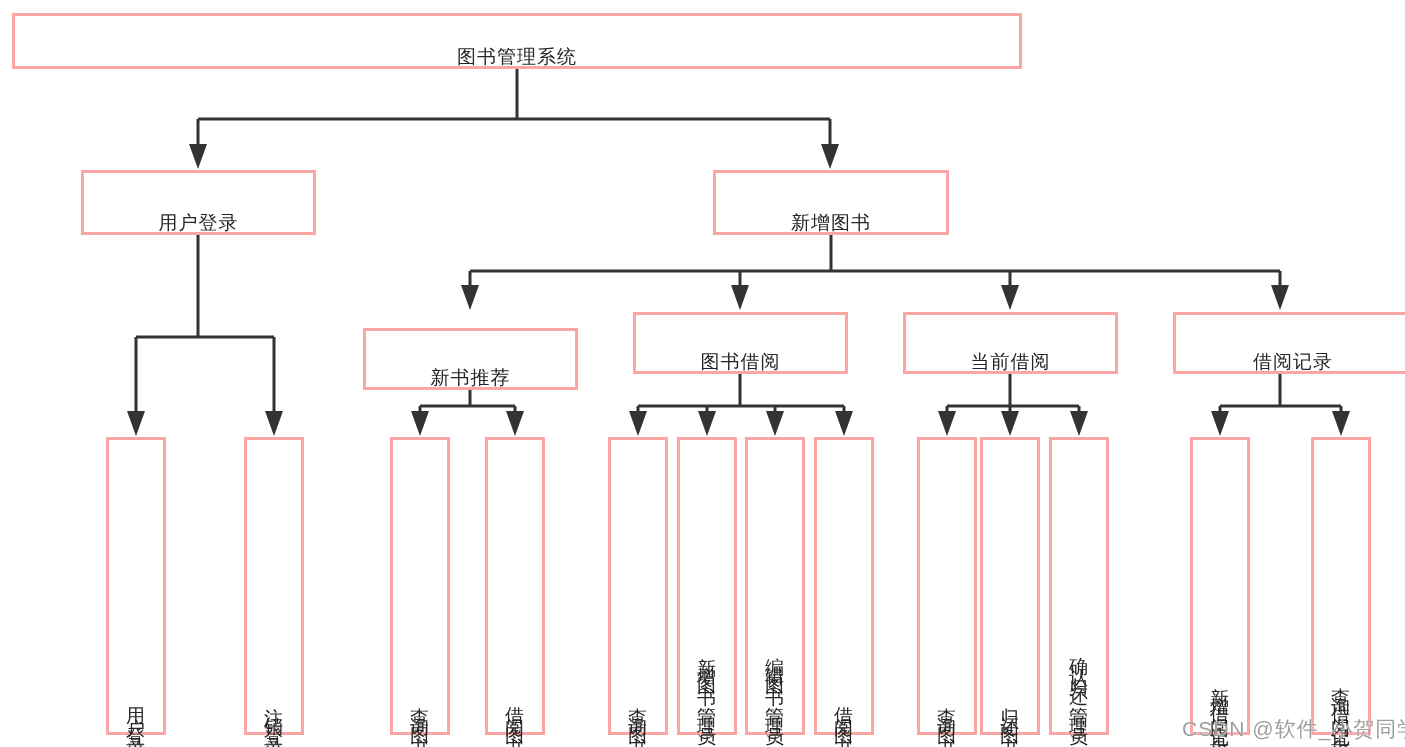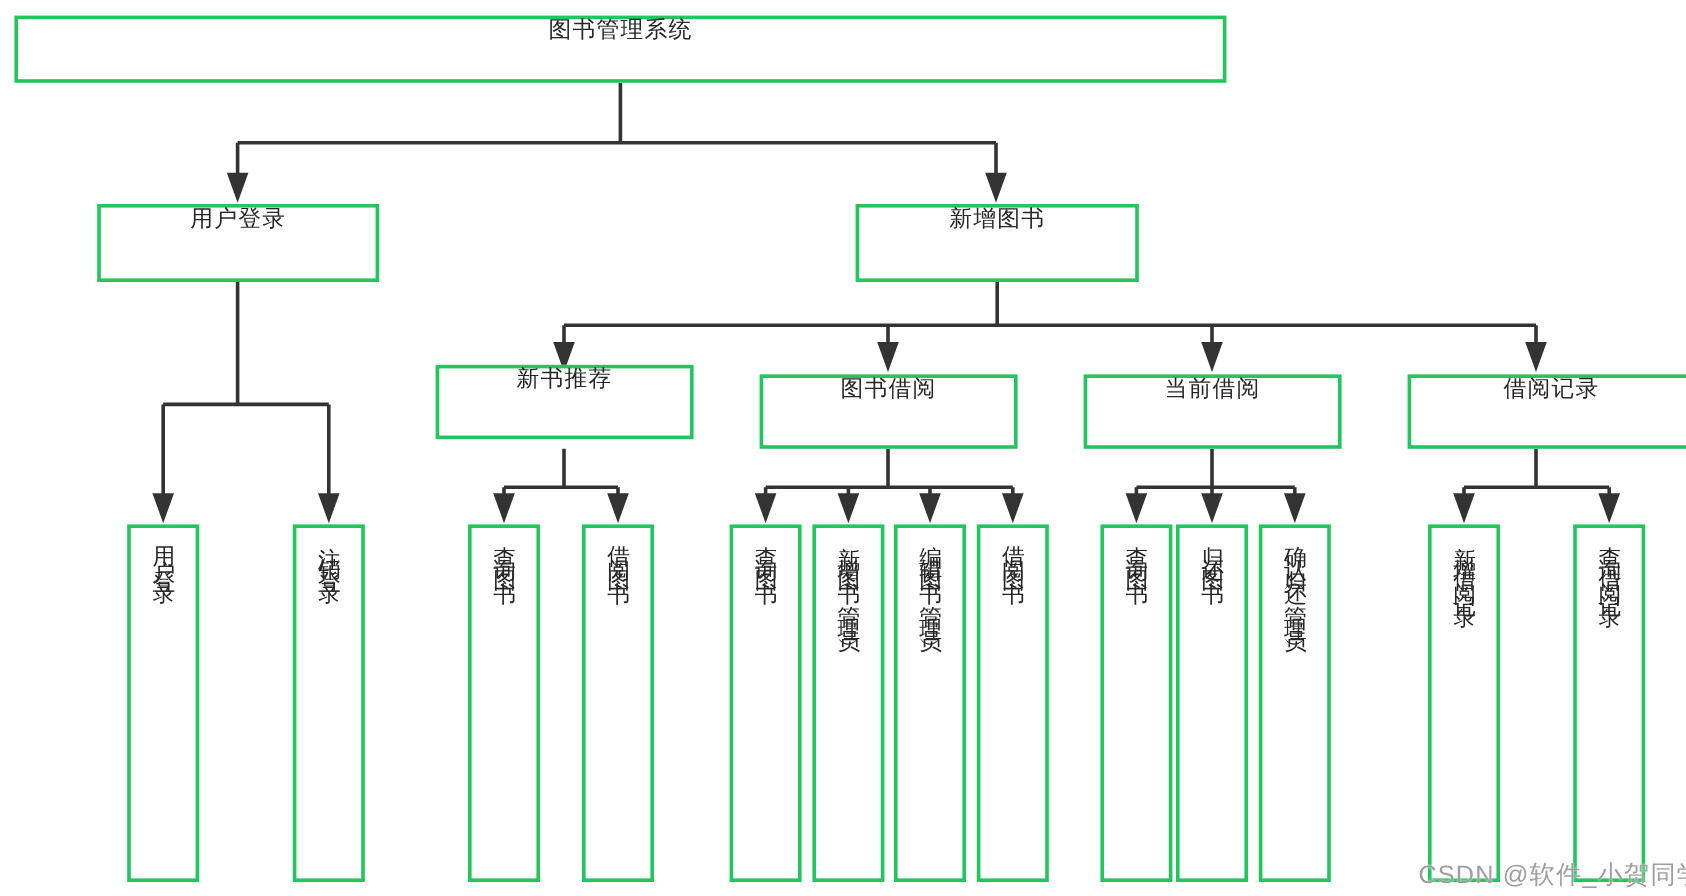--- a/index.html
+++ b/index.html
@@ -7,23 +7,23 @@
     position:relative;
     width:1405px;height:747px;
     background:#ffffff;
     font-family:"Liberation Sans","DejaVu Sans",sans-serif;
     overflow:hidden;
   }
   .connectors{position:absolute;left:0;top:0;width:1405px;height:747px;}
   .node{
     position:absolute;
     box-sizing:border-box;
-    border:3px solid #22c55e;
+    border:3px solid #fca5a5;
     background:#ffffff;
-    display:flex;align-items:flex-start;justify-content:center;
+    display:flex;align-items:flex-end;justify-content:center;
     color:#262626;
     font-size:19px;
     line-height:1;
   }
   .node .lbl{white-space:nowrap;letter-spacing:1px;}
   .node.v .lbl{
     writing-mode:vertical-rl;
     white-space:normal;
     letter-spacing:10px;
     line-height:1;
@@ -90,21 +90,21 @@
     <span class="lbl">图书管理系统</span>
   </div>
 
   <div class="node" style="left:81px;top:170px;width:235px;height:65px">
     <span class="lbl">用户登录</span>
   </div>
   <div class="node" style="left:713px;top:170px;width:236px;height:65px">
     <span class="lbl">新增图书</span>
   </div>
 
-  <div class="node" style="left:363px;top:304px;width:215px;height:62px">
+  <div class="node" style="left:363px;top:328px;width:215px;height:62px">
     <span class="lbl">新书推荐</span>
   </div>
   <div class="node" style="left:633px;top:312px;width:215px;height:62px">
     <span class="lbl">图书借阅</span>
   </div>
   <div class="node" style="left:903px;top:312px;width:215px;height:62px">
     <span class="lbl">当前借阅</span>
   </div>
   <div class="node" style="left:1173px;top:312px;width:240px;height:62px">
     <span class="lbl">借阅记录</span>

